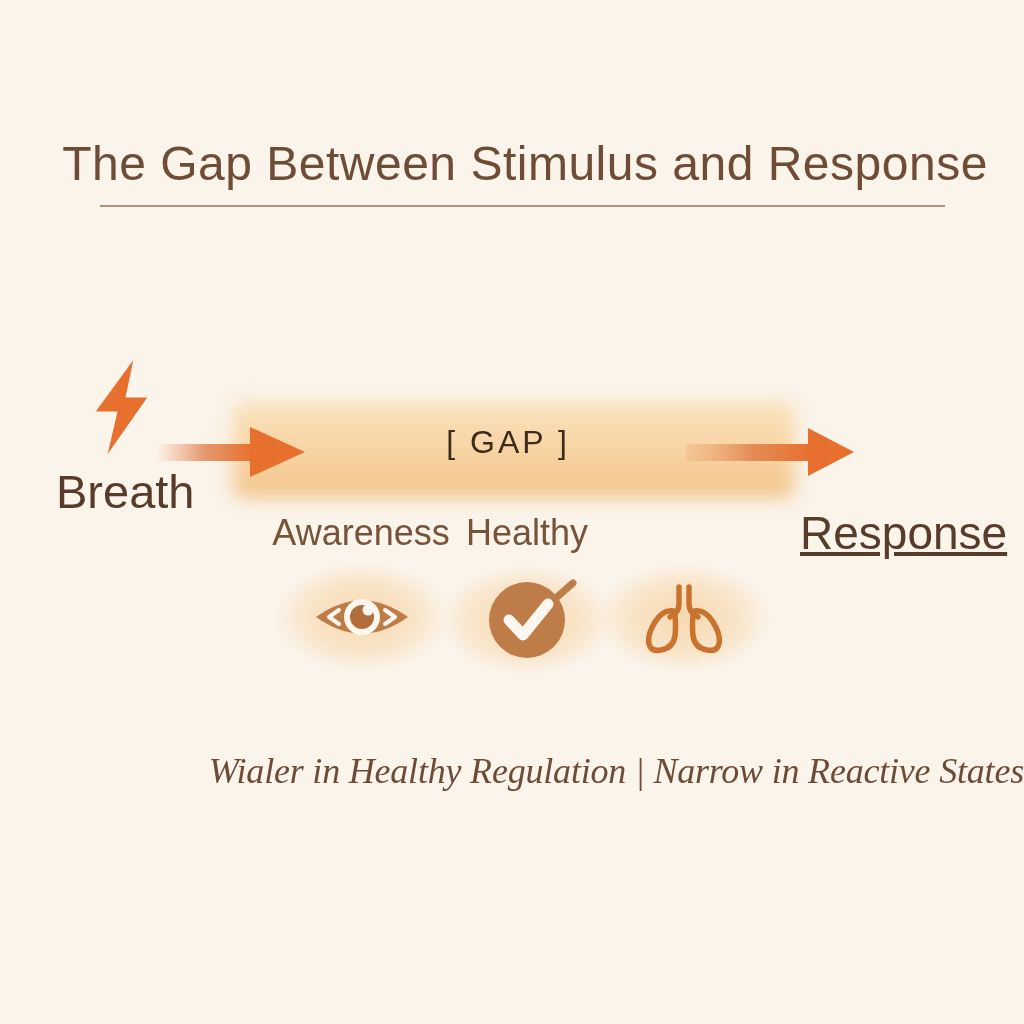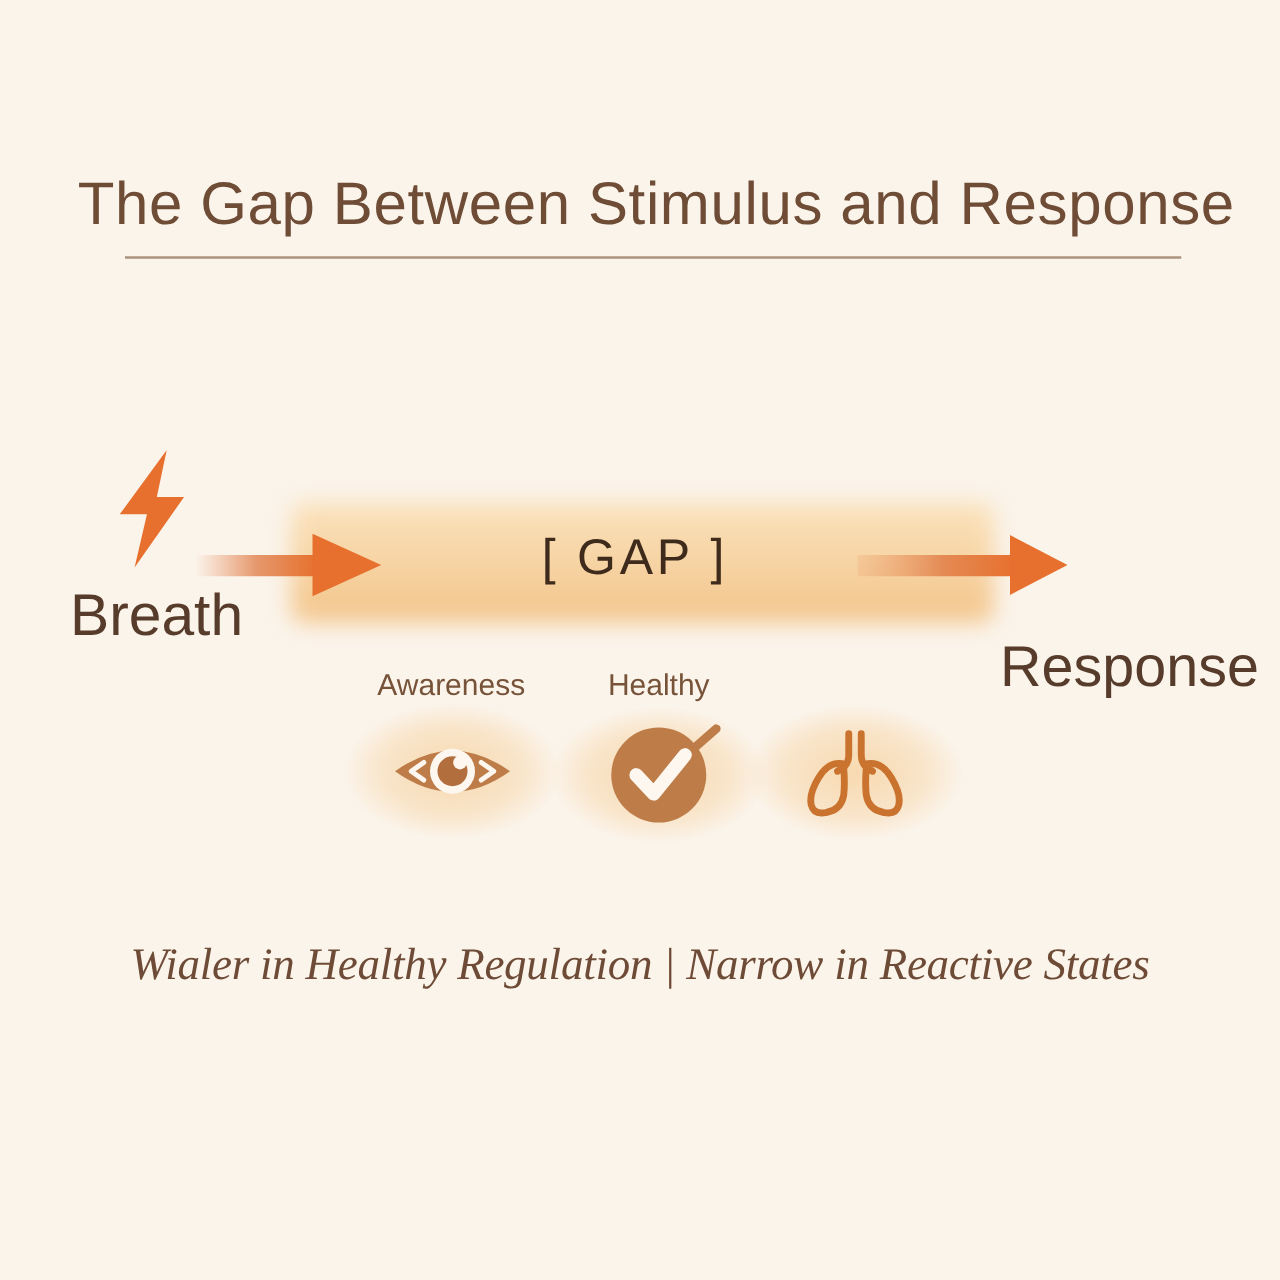--- a/index.html
+++ b/index.html
@@ -37,40 +37,40 @@
 
   
   .gap-band{
     left:233px;top:402px;width:562px;height:96px;
     background:linear-gradient(180deg,var(--band-top,#FAE2BC) 0%,#F7D4A4 50%,var(--band-bottom,#F2C489) 100%);
     border-radius:10px;
     filter:blur(9px);
   }
   .gap-label{
     left:508px;top:424px;transform:translateX(-50%);
-    font-size:40px;font-weight:500;letter-spacing:3px;
+    font-size:32px;font-weight:500;letter-spacing:3px;
     color:var(--gap-dark,#3E2B1B);
     white-space:nowrap;
   }
 
   
   .arrow-left-svg{left:150px;top:424px;}
   .arrow-right-svg{left:682px;top:424px;}
   .arrow-head{fill:var(--orange,#E7702E);}
 
   
   .response-label{
     left:800px;top:506px;
-    font-size:46px;color:var(--text-dark,#573C2B);
+    font-size:46px;color:var(--text-dark,#573C2B);text-decoration:underline;
   }
 
   
   .skill-label{
-    top:535px;transform:translateX(-50%);
-    font-size:24px;color:var(--label-brown,#775339);
+    top:512px;transform:translateX(-50%);
+    font-size:36px;color:var(--label-brown,#775339);
     white-space:nowrap;
   }
   .skill-awareness{left:361px;}
   .skill-choice{left:527px;}
   .skill-breath{left:681px;}
 
   
   .halo{
     width:172px;height:108px;border-radius:50%;
     background:radial-gradient(ellipse at center, rgba(247,216,173,.95) 0%, rgba(247,216,173,.55) 45%, rgba(247,216,173,0) 72%);
@@ -85,21 +85,21 @@
 
   .tan-fill{fill:var(--tan,#BE7C48);}
   .cream-fill{fill:var(--cream,#FDF7EF);}
   .cream-stroke{stroke:var(--cream,#FDF7EF);fill:none;}
   .tan-stroke{stroke:var(--tan,#BE7C48);fill:none;}
   .lungs-stroke{stroke:var(--lungs-orange,#C9732F);fill:none;}
 
   
   .caption{
     top:750px;left:0;width:1024px;
-    text-align:center;
+    text-align:right;
     font-family:"Liberation Serif",serif;
     font-style:italic;
     font-size:36px;
     color:var(--caption-brown,#6E4B36);
     letter-spacing:-0.2px;
   }
 </style>
 </head>
 <body>
 

